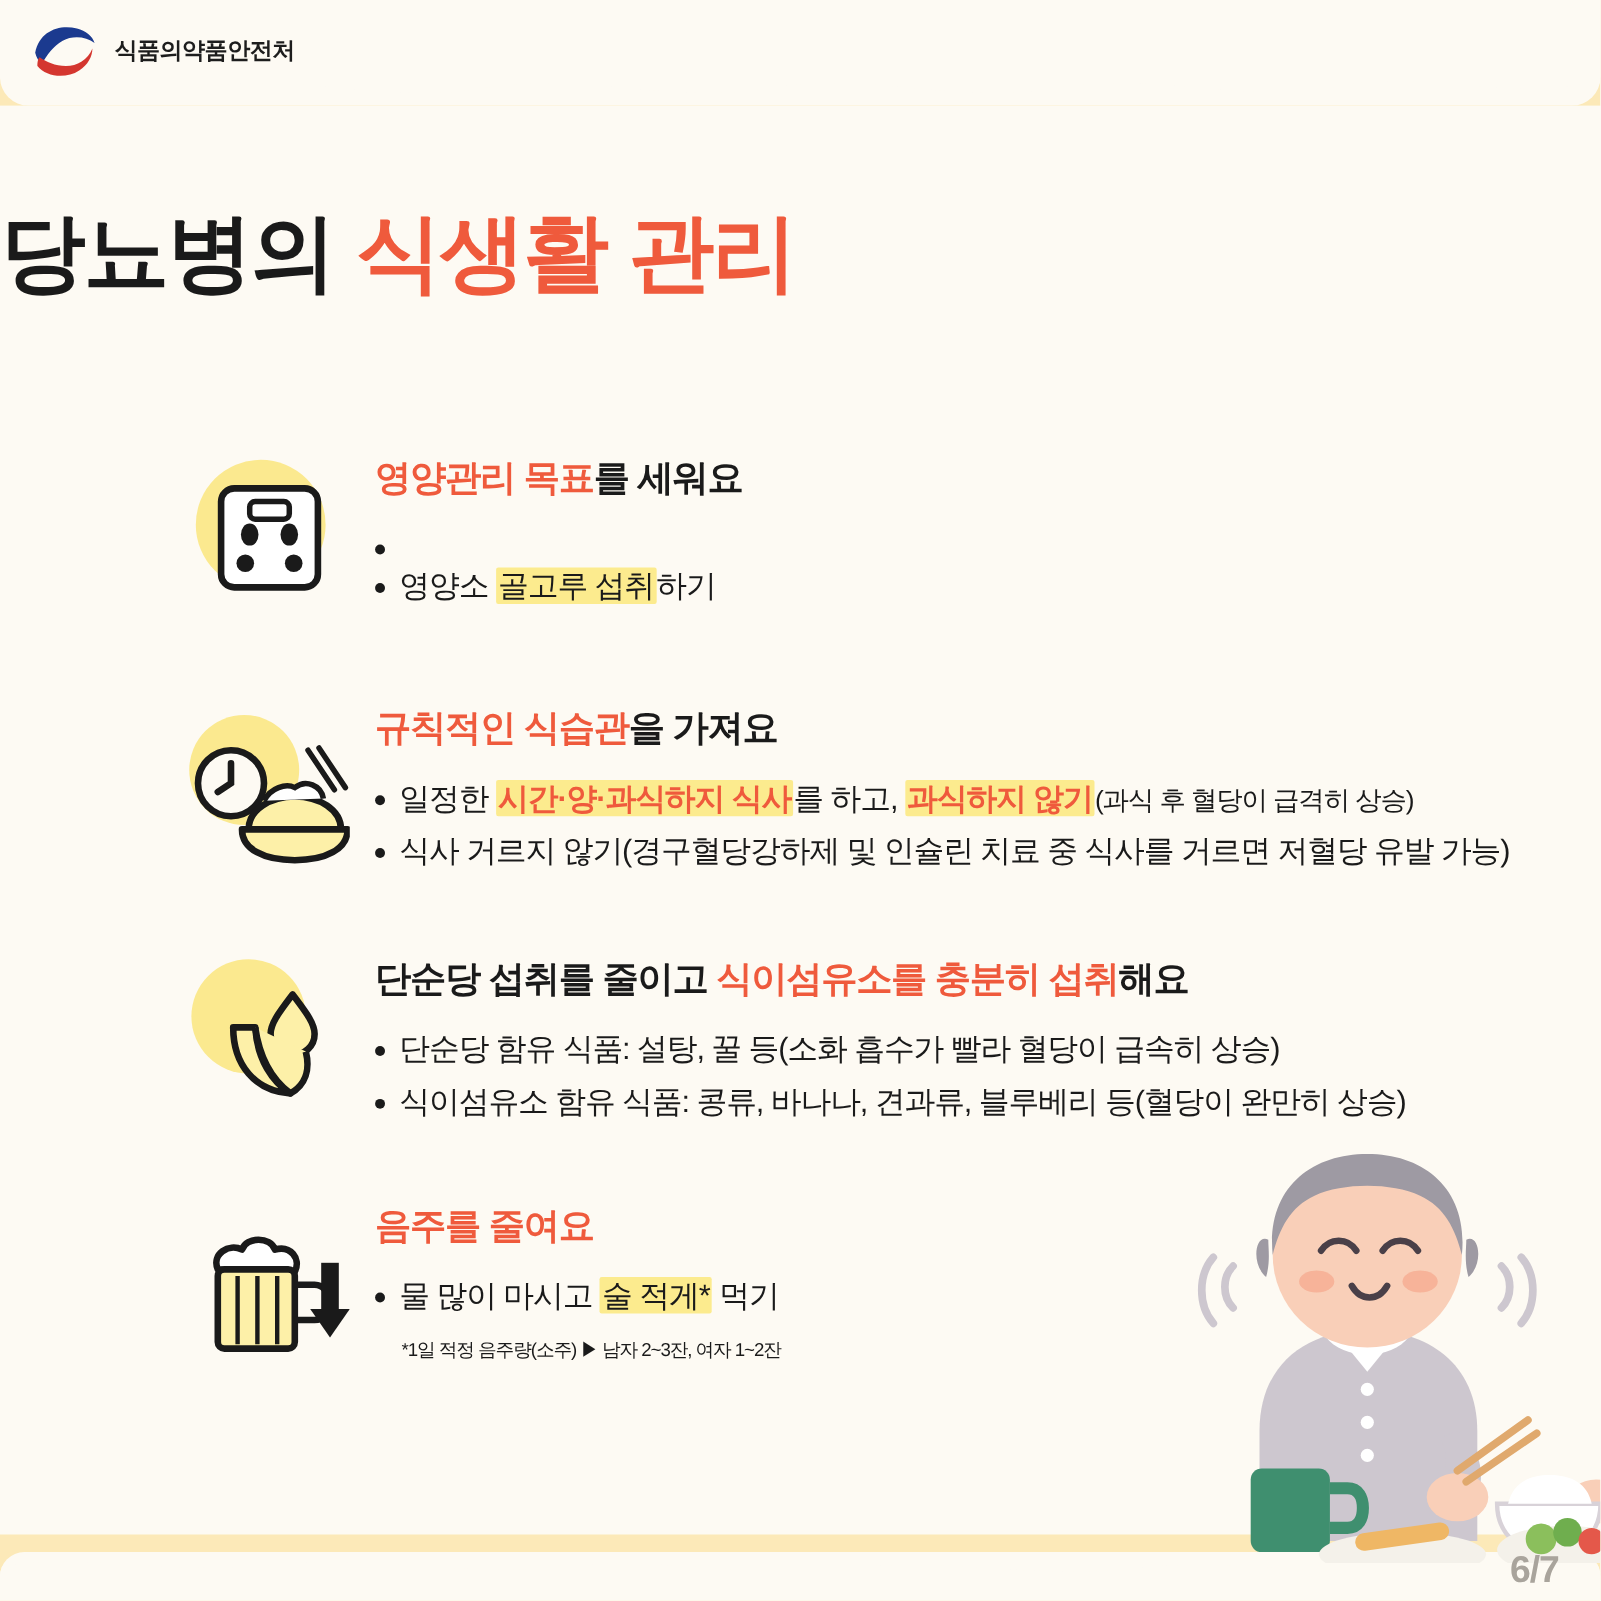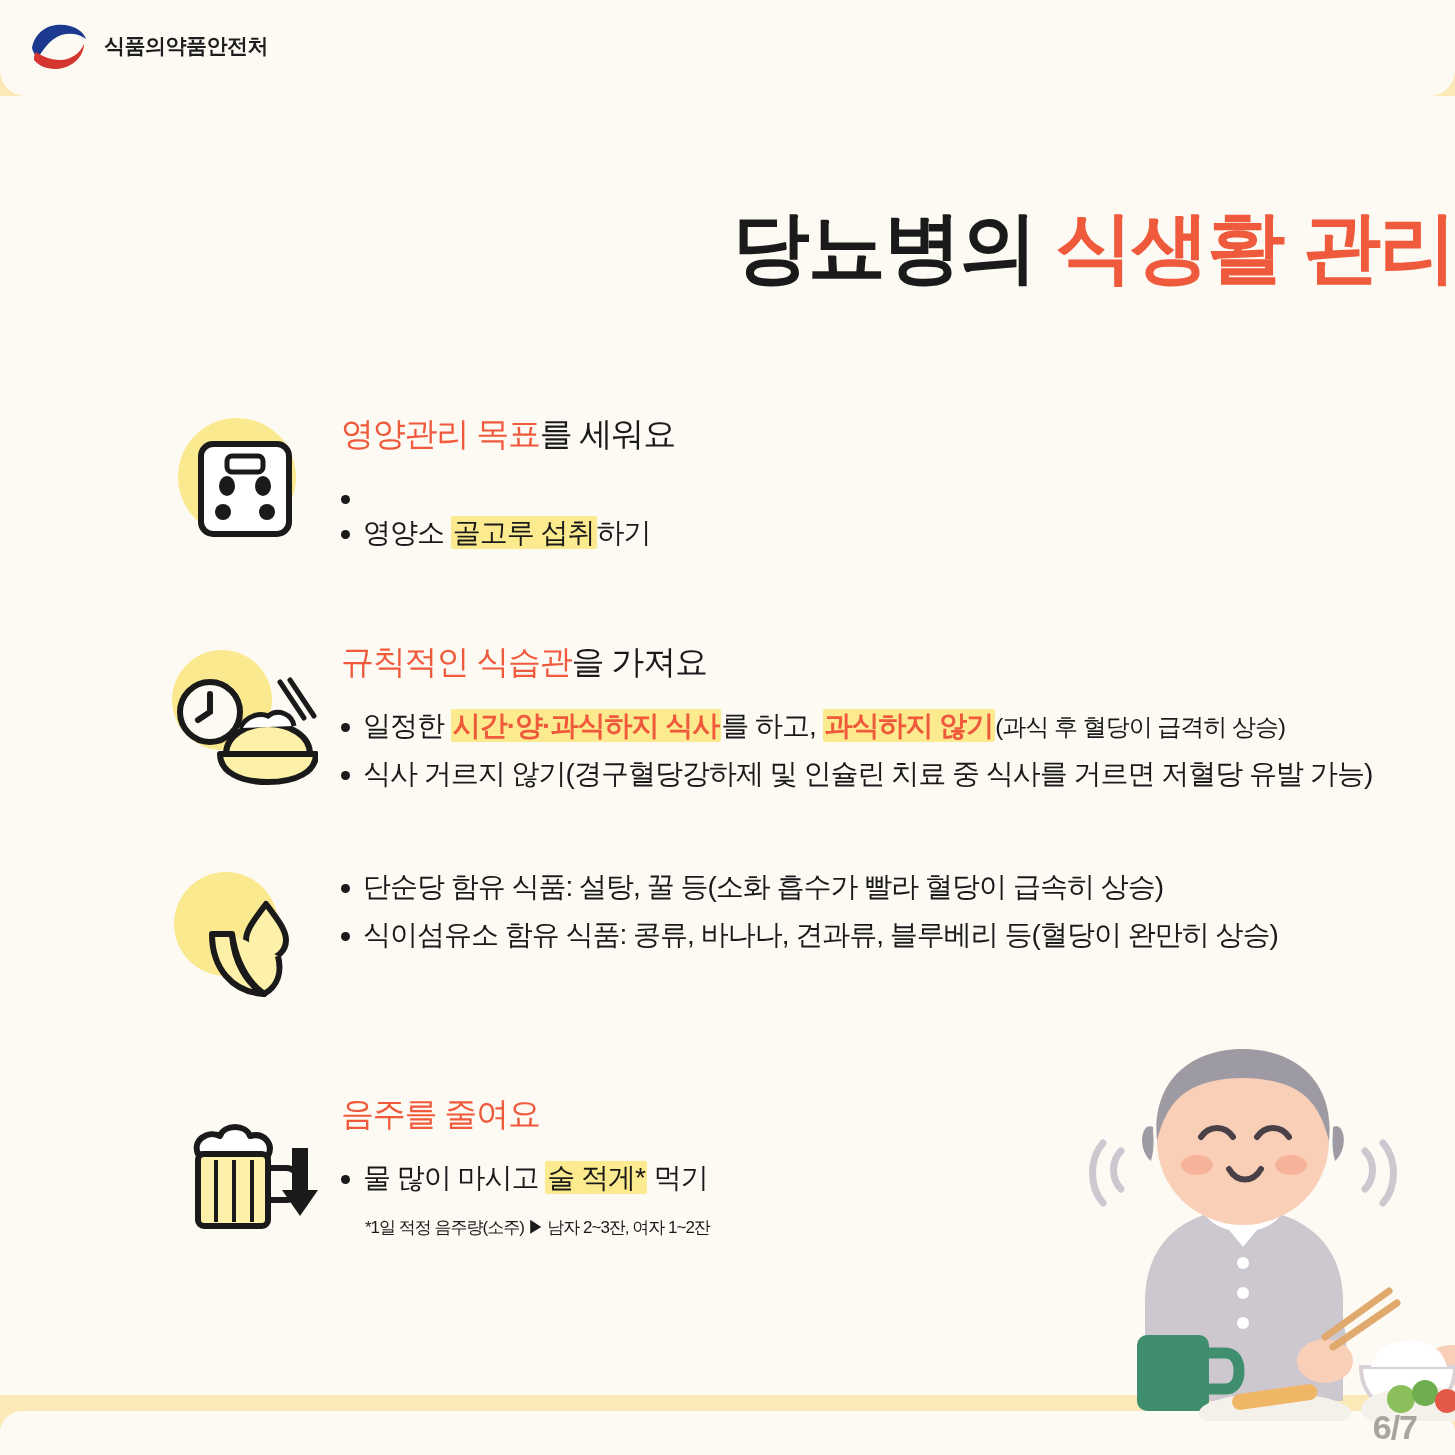--- a/index.html
+++ b/index.html
@@ -46,22 +46,22 @@
     z-index: 5;
   }
   .logo-mark { width: 64px; height: 56px; }
   .logo-text {
     font-size: 21px; font-weight: 700; color: #1d1d1d;
     letter-spacing: -0.5px;
   }
 
   
   .title-wrap {
-    position: absolute; left: 0; top: 196px;
-    width: 1455px; text-align: right;
+    position: absolute; left: 0; top: 178px;
+    width: 1455px; text-align: left;
   }
   .title {
     font-size: 78px; font-weight: 800; letter-spacing: -2px;
     color: #1a1a1a; display: inline-block;
   }
   .title .accent { color: #ef5a3c; }
 
   
   .section {
     position: absolute;
@@ -78,21 +78,21 @@
     position: absolute;
     background: #fbe98f;
     border-radius: 50%;
     z-index: 0;
   }
   .icon-svg { position: relative; z-index: 2; }
 
   .text-col { padding-left: 6px; }
 
   .sec-head {
-    font-size: 33px; font-weight: 400; color: #1a1a1a;
+    font-size: 33px; font-weight: 700; color: #1a1a1a;
     letter-spacing: -1.2px; margin-bottom: 22px;
   }
   .sec-head .red { color: #ef5a3c; }
 
   .bullet {
     display: flex; align-items: flex-start;
     font-size: 28px; color: #1a1a1a; letter-spacing: -1px;
     margin-bottom: 10px; line-height: 1.35;
   }
   .dot {
@@ -215,20 +215,23 @@
     <div class="blob" style="width:104px;height:104px;left:24px;top:4px;"></div>
     <span class="icon-svg">
       <svg width="130" height="130" viewBox="0 0 130 130">
         <path d="M88,18 C100,34 108,44 108,54 C108,65 99,73 88,73 C77,73 68,65 68,54 C68,44 76,34 88,18 Z" fill="#fdf0a8" stroke="#1a1a1a" stroke-width="6" stroke-linejoin="round"></path>
         <path d="M34,48 C34,82 54,106 86,108 C70,98 56,78 54,48 Z" fill="#fdf0a8" stroke="#1a1a1a" stroke-width="6" stroke-linejoin="round"></path>
         <path d="M54,48 C58,76 70,96 86,108 C100,100 104,86 100,70" fill="#fdf0a8" stroke="#1a1a1a" stroke-width="6" stroke-linejoin="round"></path>
       </svg>
     </span>
   </div>
   <div class="text-col">
+    <div class="sec-head">
+      <span>단순당 섭취를 줄이고 </span><span class="red">식이섬유소를 충분히 섭취</span><span>해요</span>
+    </div>
     <div class="bullet">
       <span class="dot"></span>
       <span>단순당 함유 식품: 설탕, 꿀 등(소화 흡수가 빨라 혈당이 급속히 상승)</span>
     </div>
     <div class="bullet">
       <span class="dot"></span>
       <span>식이섬유소 함유 식품: 콩류, 바나나, 견과류, 블루베리 등(혈당이 완만히 상승)</span>
     </div>
   </div>
 </div>

